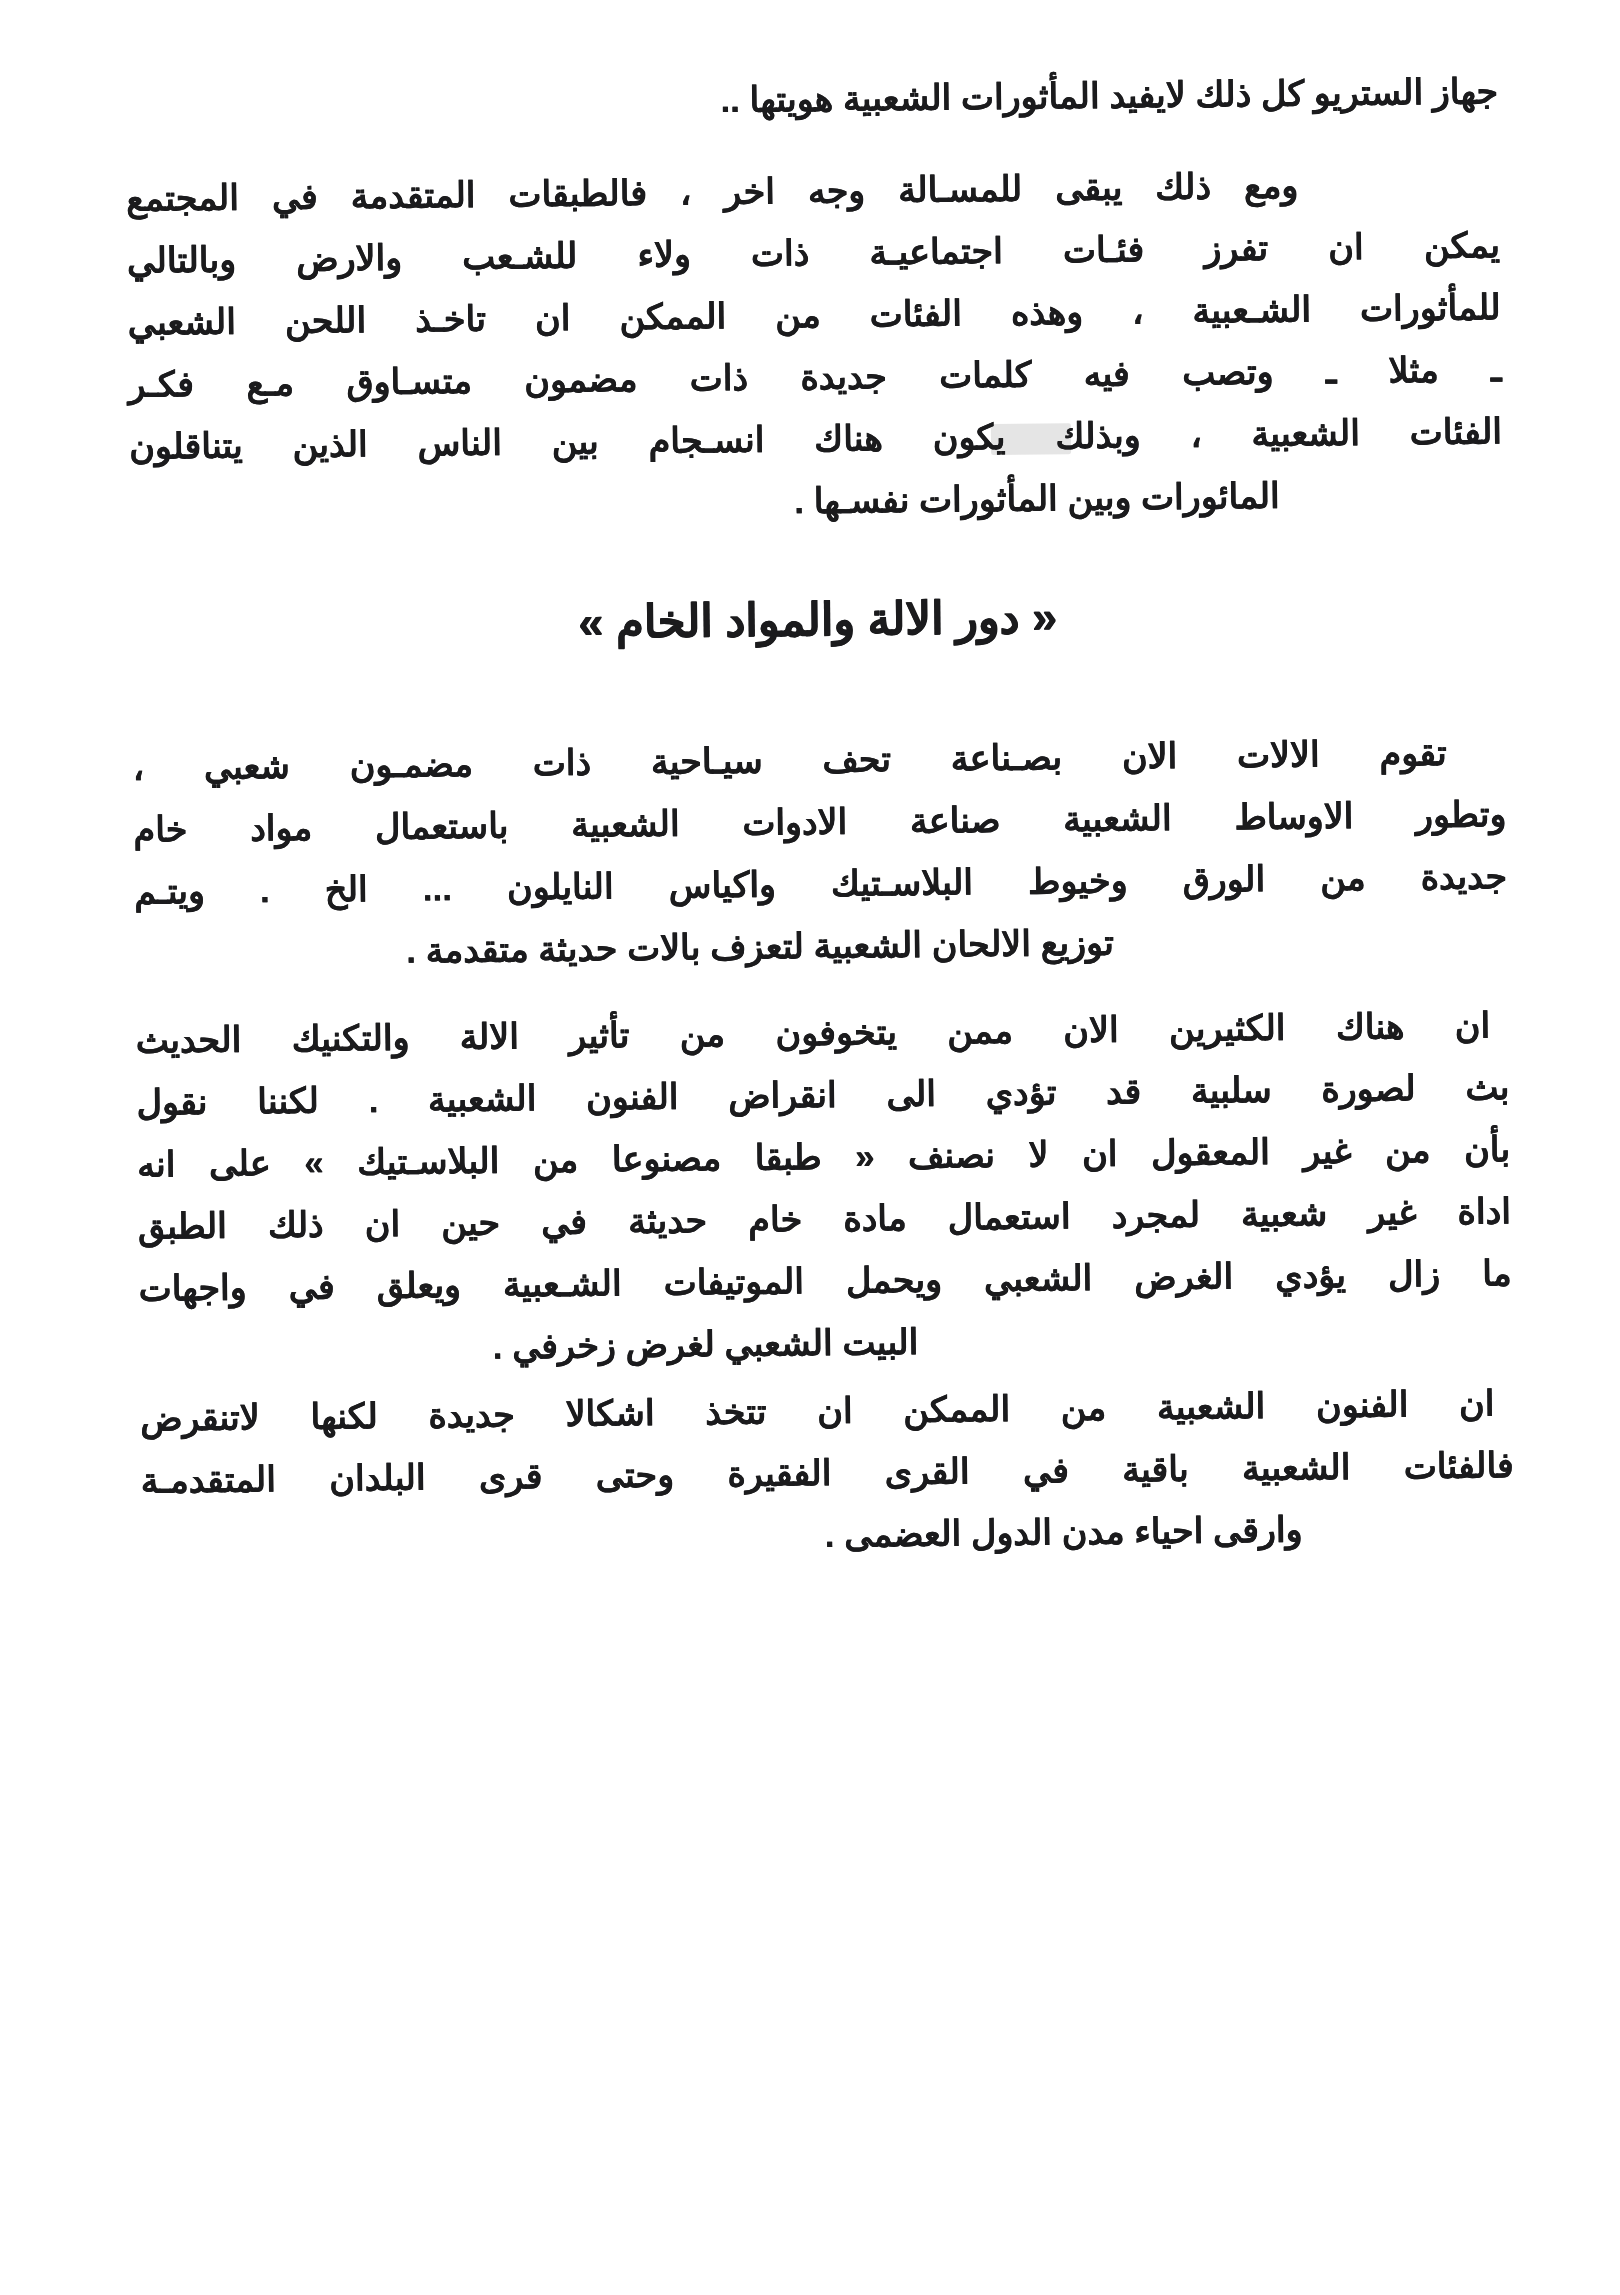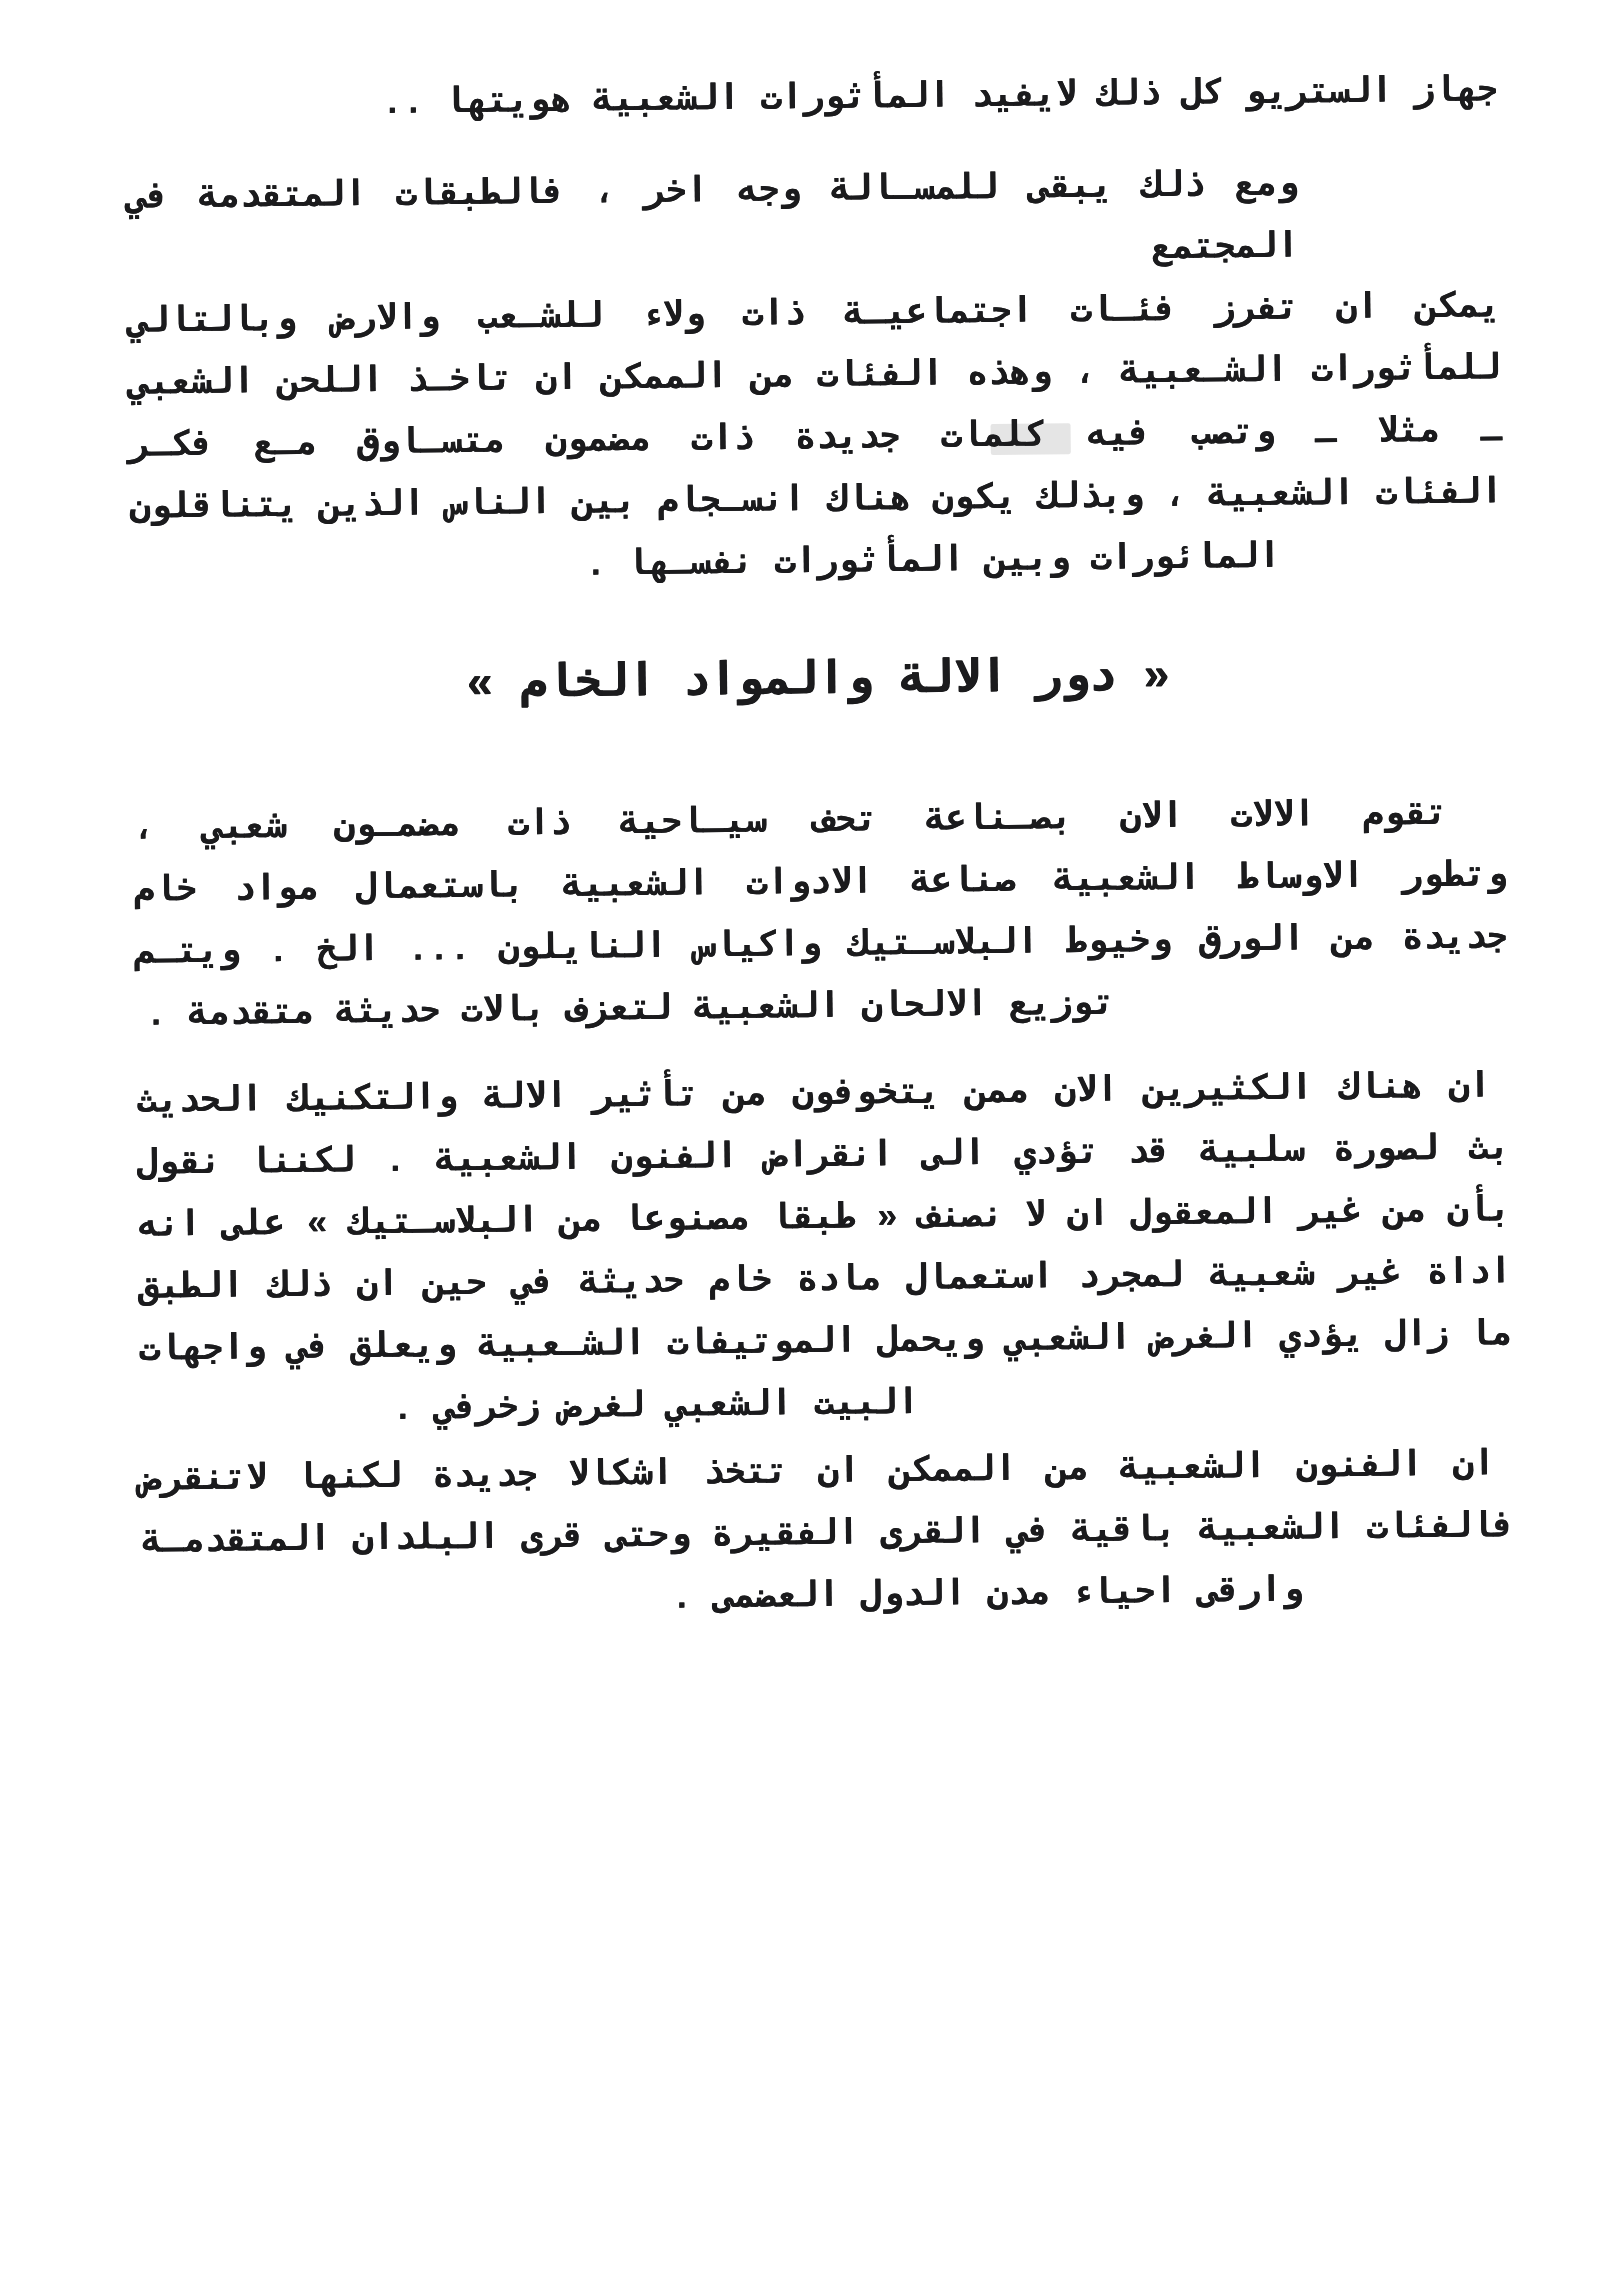--- a/index.html
+++ b/index.html
@@ -7,21 +7,21 @@
     padding: 0;
     background: #ffffff;
   }
   .page {
     position: relative;
     width: 1620px;
     height: 1638px;
     background: var(--paper, #ffffff);
     overflow: hidden;
     direction: rtl;
-    font-family: Liberation Mono, monospace;
+    font-family: Liberation Sans, sans-serif;
     color: var(--ink, #1b1b1d);
   }
   .content {
     position: absolute;
     top: 53px;
     left: 132px;
     width: 1373px;
     transform: rotate(-0.65deg);
     transform-origin: 50% 40%;
   }

